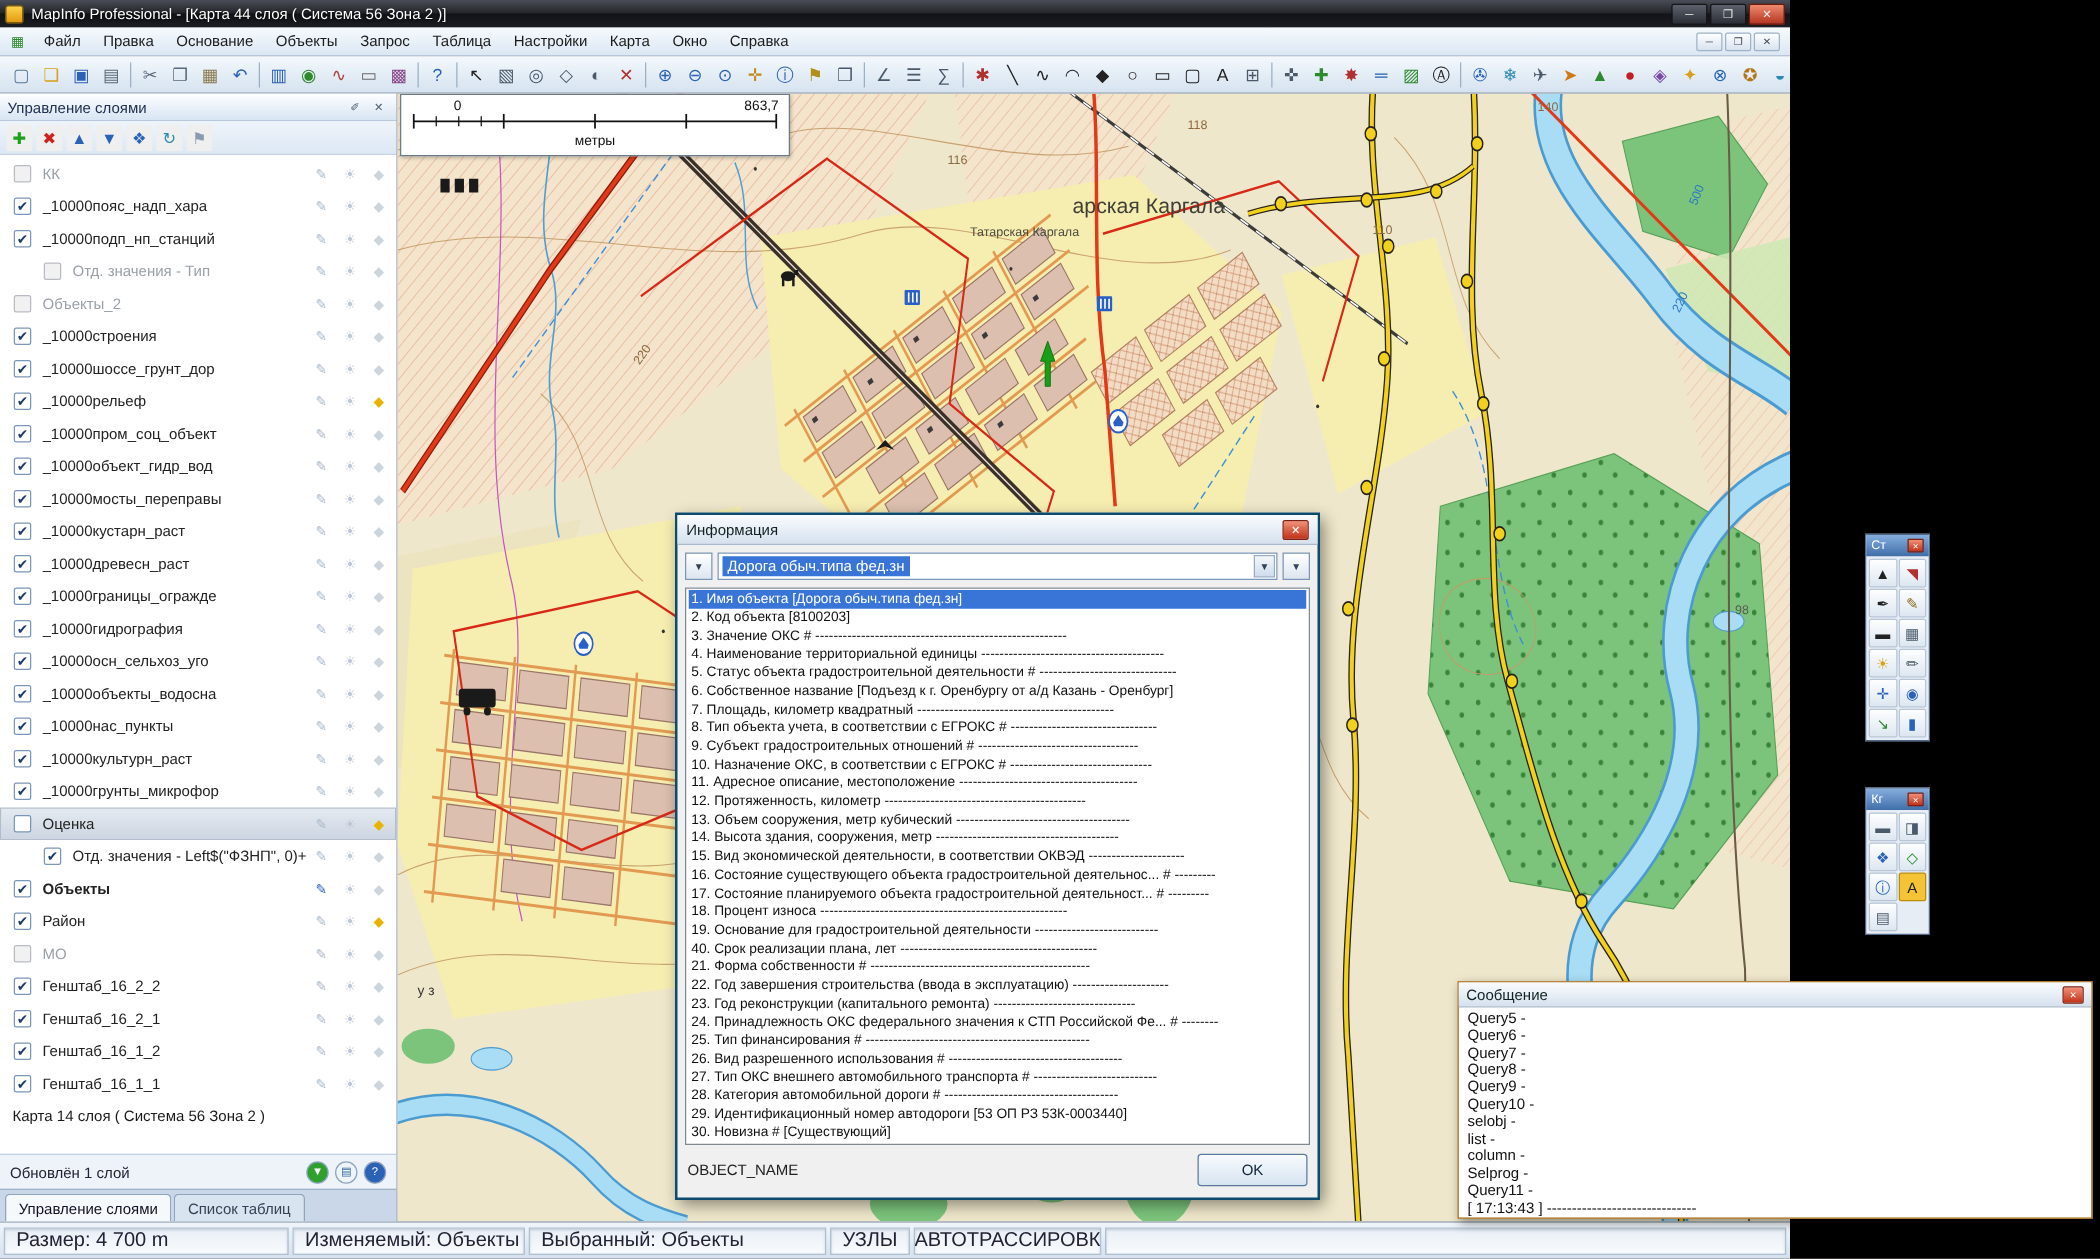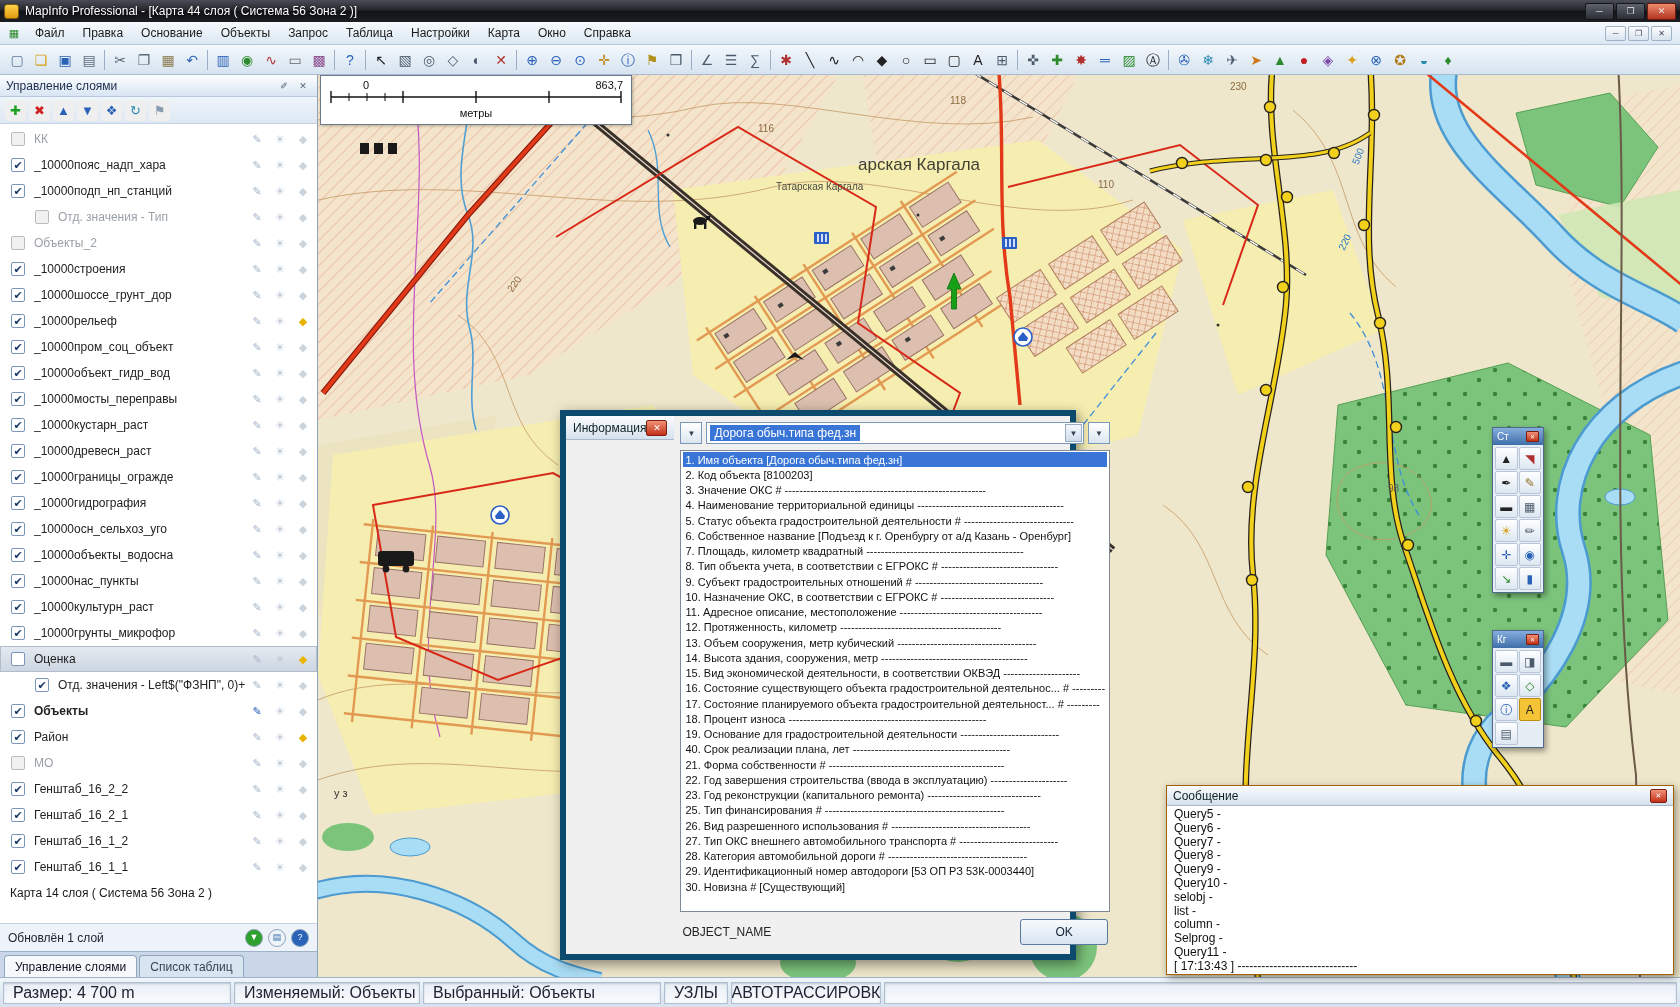--- a/index.html
+++ b/index.html
@@ -1,18 +1,18 @@
 <!DOCTYPE html>
 <html><head>
 <meta charset="utf-8">
 <style>
   *{margin:0;padding:0;box-sizing:border-box}
   html,body{width:1680px;height:1007px;overflow:hidden}
   body{font-family:"Liberation Sans",sans-serif;font-size:12px;background:#000}
-  .app{position:relative;width:1680px;height:1007px;display:flex;flex-direction:column;background:#a3a3a3}
+  .app{position:relative;width:1432px;height:1007px;display:flex;flex-direction:column;background:#a3a3a3}
 
   
   .titlebar{height:22px;background:linear-gradient(180deg,#4a4d57 0%,#26272c 45%,#121318 52%,#1d1e24 100%);color:#fff;display:flex;align-items:center;padding:0 4px;flex:none}
   .app-icon{width:15px;height:15px;border-radius:3px;background:linear-gradient(#ffd24a,#e09a10);border:1px solid #7a5a10;margin-right:6px;flex:none}
   .title-text{flex:1;font-size:12px;text-shadow:0 1px 2px #000;white-space:nowrap;overflow:hidden}
   .win-btn{width:29px;height:17px;margin-left:2px;display:flex;align-items:center;justify-content:center;color:#e8e8e8;font-size:9px;background:linear-gradient(#5c616c,#2b2e35);border:1px solid #15161a;border-radius:2px;flex:none}
   .win-btn.close{background:linear-gradient(#ec8b6e,#b53420);border-color:#6e1a0c}
 
   
   .menubar{height:23px;background:linear-gradient(#f6fafd,#dbe7f3);display:flex;align-items:center;border-bottom:1px solid #b7c6d8;padding:0 4px;flex:none}
@@ -65,21 +65,21 @@
 
   
   .map-area{flex:1;position:relative;overflow:hidden;background:#efe7cb;min-width:0}
   .map-svg{position:absolute;left:0;top:0;width:100%;height:100%}
   .map-label{position:absolute;white-space:nowrap;transform-origin:0 100%;font-family:"Liberation Sans",sans-serif;z-index:4;pointer-events:none}
   .scalebar{position:absolute;left:2px;top:0;width:312px;height:50px;background:#fff;border:1px solid #6a7a8a;z-index:5;padding:3px 8px 2px;box-shadow:1px 1px 3px rgba(0,0,0,.25)}
   .sb-row{display:flex;justify-content:space-between;font-size:11px;color:#111;padding:0 0 0 34px}
   .sb-unit{text-align:center;font-size:11px;color:#111;margin-top:1px}
 
   
-  .dialog{position:absolute;left:560px;top:335px;width:516px;height:550px;background:#f0f0f0;border:6px solid #0c4a6e;box-shadow:3px 4px 12px rgba(0,0,0,.45);z-index:30;display:flex;flex-direction:row}
+  .dialog{position:absolute;left:540px;top:335px;width:516px;height:550px;background:#f0f0f0;border:2px solid #0c4a6e;box-shadow:3px 4px 12px rgba(0,0,0,.45);z-index:30;display:flex;flex-direction:column}
   .dlg-title{height:24px;flex:none;background:linear-gradient(#fafcfe,#d5e1ee);border-bottom:1px solid #a9b9c9;display:flex;align-items:center;padding:0 7px;font-size:12px;color:#122}
   .dlg-title .dt-text{flex:1}
   .dlg-close{width:21px;height:16px;background:linear-gradient(#f09078,#c23218);border:1px solid #7e1e0e;border-radius:2px;color:#fff;font-size:9px;display:flex;align-items:center;justify-content:center}
   .dlg-body{flex:1;display:flex;flex-direction:column;padding:6px;min-height:0}
   .combo-row{display:flex;gap:4px;margin-bottom:6px;flex:none}
   .combo-btn{width:22px;height:22px;border:1px solid #7a96b8;background:linear-gradient(#fff,#dce6f0);display:flex;align-items:center;justify-content:center;font-size:8px;color:#345}
   .combo{flex:1;height:22px;border:1px solid #7a96b8;background:#fff;display:flex;align-items:center;padding:1px 1px 1px 3px;font-size:12px;overflow:hidden}
   .combo .val{background:#3875d7;color:#fff;padding:1px 4px;white-space:nowrap}
   .combo .dd{margin-left:auto;width:17px;height:18px;flex:none;background:linear-gradient(#f4f8fc,#cfdcec);border:1px solid #98acc4;font-size:8px;display:flex;align-items:center;justify-content:center;color:#345}
   .info-list{flex:1;background:#fff;border:1px solid #808a94;overflow:hidden;padding:1px 2px;display:flex;flex-direction:column;min-height:0}
@@ -912,21 +912,21 @@
               <circle cx="480" cy="380" r="1.5"></circle>
             <circle cx="260" cy="430" r="1.5"></circle>
           </g>
         </g>
       </svg>
 
       <div>
 
       <span class="map-label" style="left: 540px; top: 80px; font-size: 17px; color: rgb(63, 63, 54);">арская Каргала</span>
           <span class="map-label" style="left: 458px; top: 106px; font-size: 10px; color: rgb(74, 74, 64);">Татарская Каргала</span>
-          <span class="map-label" style="left: 912px; top: 6px; font-size: 10px; color: rgb(138, 106, 64);">230</span>
+          <span class="map-label" style="left: 912px; top: 6px; font-size: 10px; color: rgb(138, 106, 64);">140</span>
           <span class="map-label" style="left: 632px; top: 20px; font-size: 10px; color: rgb(138, 106, 64);">118</span>
           <span class="map-label" style="left: 440px; top: 48px; font-size: 10px; color: rgb(138, 106, 64);">116</span>
           <span class="map-label" style="left: 780px; top: 104px; font-size: 10px; color: rgb(138, 106, 64);">110</span>
           <span class="map-label" style="left: 1070px; top: 408px; font-size: 10px; color: rgb(90, 90, 80);">98</span>
           <span class="map-label" style="left: 196px; top: 208px; font-size: 10px; transform: rotate(-55deg); color: rgb(138, 106, 64);">220</span>
           <span class="map-label" style="left: 1042px; top: 80px; font-size: 10px; transform: rotate(-68deg); color: rgb(40, 120, 200);">500</span>
           <span class="map-label" style="left: 1028px; top: 166px; font-size: 10px; transform: rotate(-64deg); color: rgb(40, 120, 200);">220</span>
           <span class="map-label" style="left: 16px; top: 712px; font-size: 11px; color: rgb(51, 51, 51);">у з</span>
         </div>
 
@@ -988,20 +988,21 @@
             <div class="info-row">14. Высота здания, сооружения, метр   ----------------------------------------</div>
             <div class="info-row">15. Вид экономической деятельности, в соответствии ОКВЭД   ---------------------</div>
             <div class="info-row">16. Состояние существующего объекта градостроительной деятельнос...  #  ---------</div>
             <div class="info-row">17. Состояние планируемого объекта градостроительной деятельност...  #  ---------</div>
             <div class="info-row">18. Процент износа   ------------------------------------------------------</div>
             <div class="info-row">19. Основание для градостроительной деятельности   ---------------------------</div>
             <div class="info-row">40. Срок реализации плана, лет   -------------------------------------------</div>
             <div class="info-row">21. Форма собственности  #  ------------------------------------------------</div>
             <div class="info-row">22. Год завершения строительства (ввода в эксплуатацию)   ---------------------</div>
             <div class="info-row">23. Год реконструкции (капитального ремонта)   -------------------------------</div>
+            <div class="info-row">24. Принадлежность ОКС федерального значения к СТП Российской Фе...  #  --------</div>
             <div class="info-row">25. Тип финансирования  #  -------------------------------------------------</div>
             <div class="info-row">26. Вид разрешенного использования  #  --------------------------------------</div>
             <div class="info-row">27. Тип ОКС внешнего автомобильного транспорта  #  ---------------------------</div>
             <div class="info-row">28. Категория автомобильной дороги  #  --------------------------------------</div>
             <div class="info-row">29. Идентификационный номер автодороги   [53 ОП РЗ 53К-0003440]</div>
             <div class="info-row">30. Новизна  #  [Существующий]</div>
           </div>
         <div class="dlg-footer">
           <span class="object-name">OBJECT_NAME</span>
           <button class="ok-btn">OK</button>

